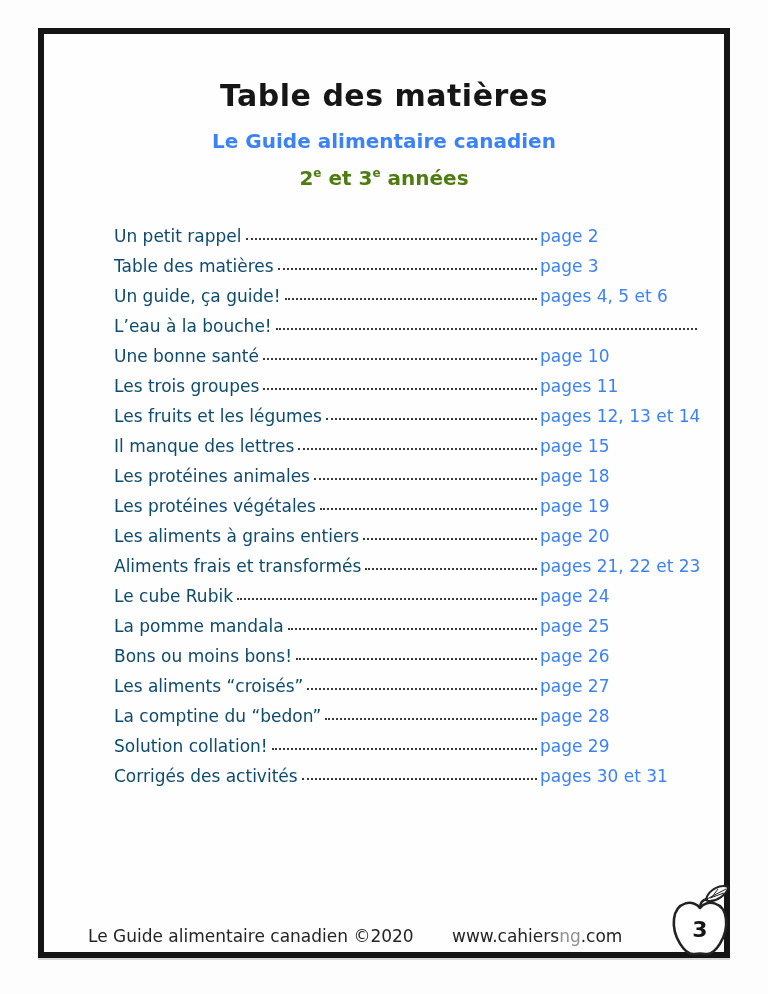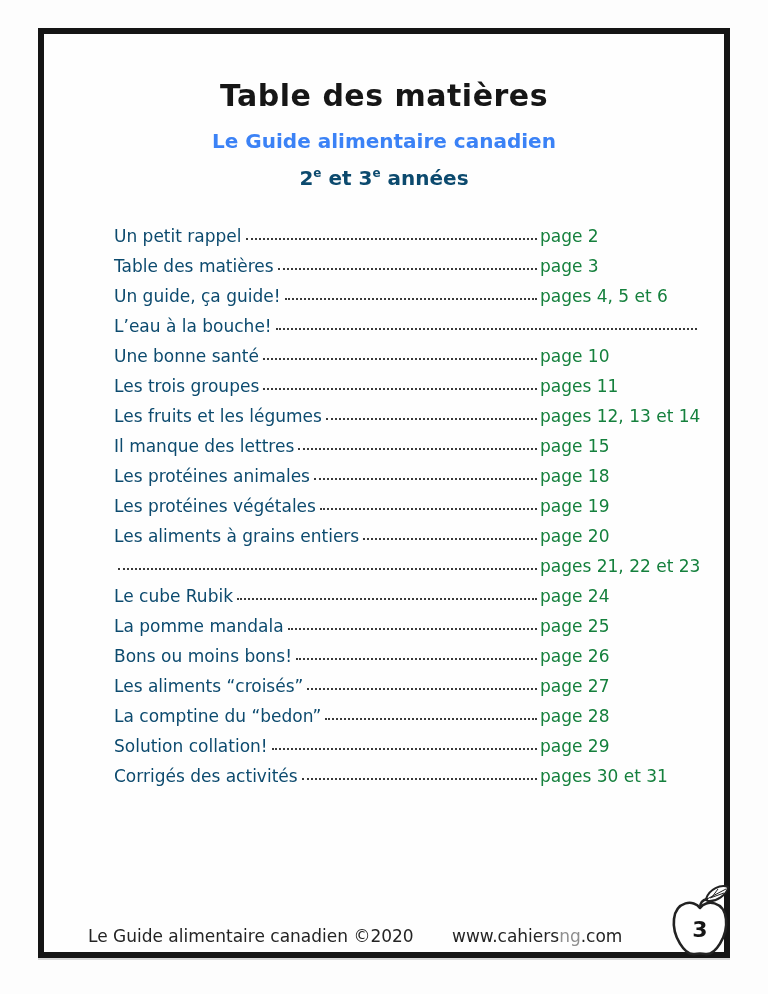--- a/index.html
+++ b/index.html
@@ -33,21 +33,21 @@
   .doc-subtitle {
     margin: 16px 0 0 0;
     font-size: 20px;
     font-weight: 700;
     color: #3b82f6;
   }
   .doc-grades {
     margin: 13px 0 0 0;
     font-size: 20px;
     font-weight: 700;
-    color: #0c4a6e;
+    color: #4d7c0f;
   }
   .doc-grades sup { font-size: 12px; }
   .toc {
     position: absolute;
     left: 70px;
     top: 192px;
     width: 586px;
   }
   .toc-row {
     display: flex;
@@ -64,21 +64,21 @@
     border-bottom: 2px dotted #3a3a3a;
     margin: 0 3px 0 4px;
     transform: translateY(-2px);
     min-width: 10px;
   }
   .toc-page {
     flex: none;
     width: 160px;
     text-align: left;
     white-space: nowrap;
-    color: #15803d;
+    color: #3b82f6;
   }
   .footer {
     position: absolute;
     left: 0;
     bottom: 6px;
     width: 100%;
     font-size: 17px;
     color: #242424;
   }
   .footer-left { position: absolute; left: 44px; bottom: 0; white-space: nowrap; }
@@ -165,20 +165,21 @@
       <span class="toc-page">page 19</span>
     </div>
 
     <div class="toc-row">
       <span class="toc-label">Les aliments à grains entiers</span>
       <span class="toc-leader"></span>
       <span class="toc-page">page 20</span>
     </div>
 
     <div class="toc-row">
+      <span class="toc-label">Aliments frais et transformés</span>
       <span class="toc-leader"></span>
       <span class="toc-page">pages 21, 22 et 23</span>
     </div>
 
     <div class="toc-row">
       <span class="toc-label">Le cube Rubik</span>
       <span class="toc-leader"></span>
       <span class="toc-page">page 24</span>
     </div>
 

